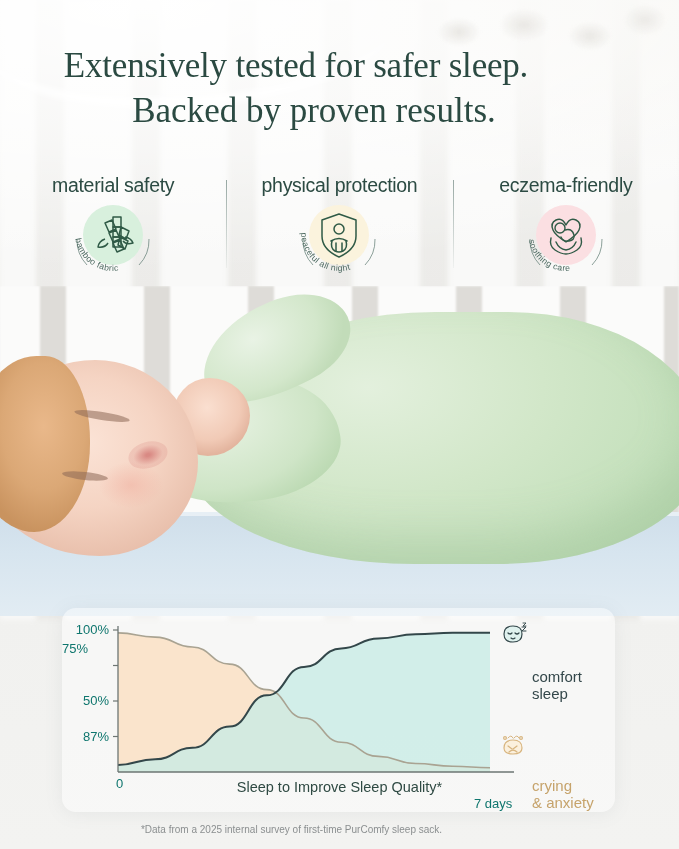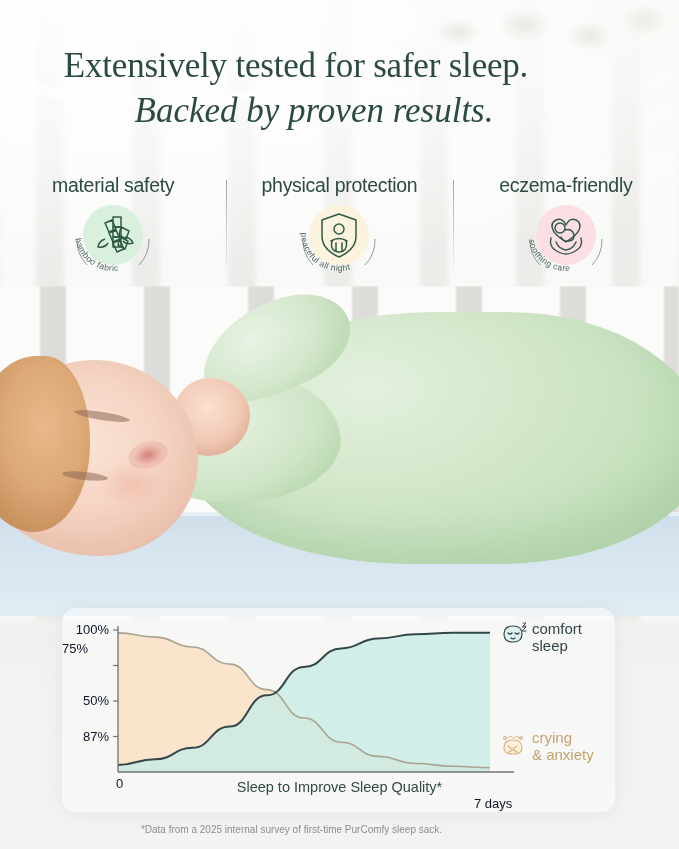--- a/index.html
+++ b/index.html
@@ -184,21 +184,20 @@
   .headline .l1 {
     display: block;
     font-size: 35px;
     line-height: 44px;
     letter-spacing: -0.2px;
   }
   .headline .l2 {
     display: block;
     font-size: 35px;
     line-height: 46px;
-    font-style: italic;
     padding-left: 36px;
   }
 
   
   .badges {
     position: absolute;
     left: 0; top: 174px;
     width: 679px; height: 118px;
     display: flex;
     align-items: flex-start;
@@ -261,26 +260,27 @@
   }
   .chart {
     position: absolute;
     left: 62px; top: 608px;
     width: 553px; height: 204px;
   }
   .chart svg { display: block; }
   .axis-label {
     position: absolute;
     font-size: 13px;
-    color: #0f172a;
+    color: #0f766e;
   }
   .legend-txt {
     position: absolute;
     font-size: 15px;
     line-height: 17px;
+    margin-top: 48px;
   }
   .legend-comfort { color: #33474a; }
   .legend-crying  { color: #c6a36b; }
   .chart-title {
     position: absolute;
     left: 0; top: 779px;
     width: 679px;
     text-align: center;
     font-size: 14.5px;
     color: #2f4a43;

